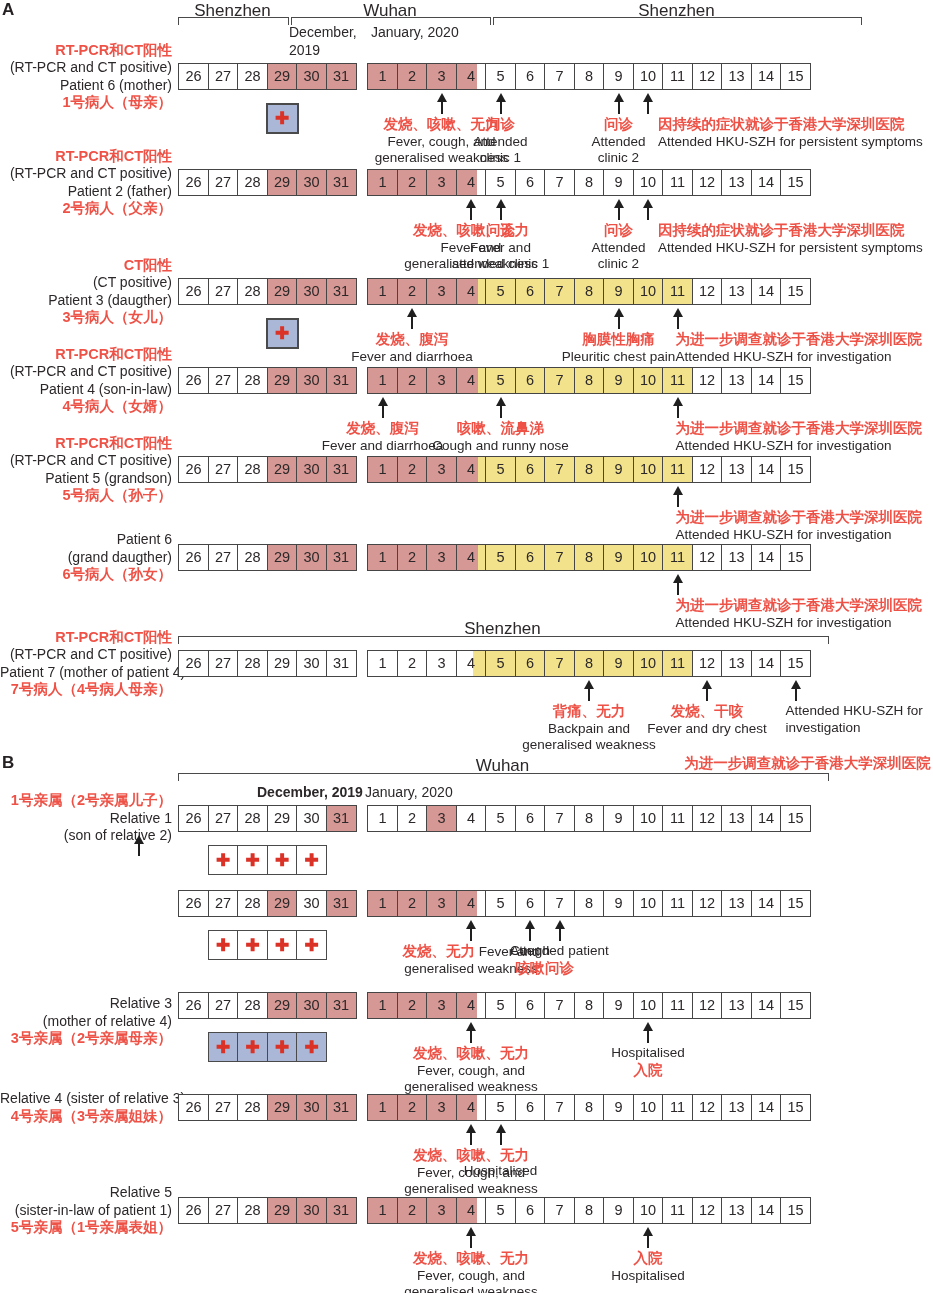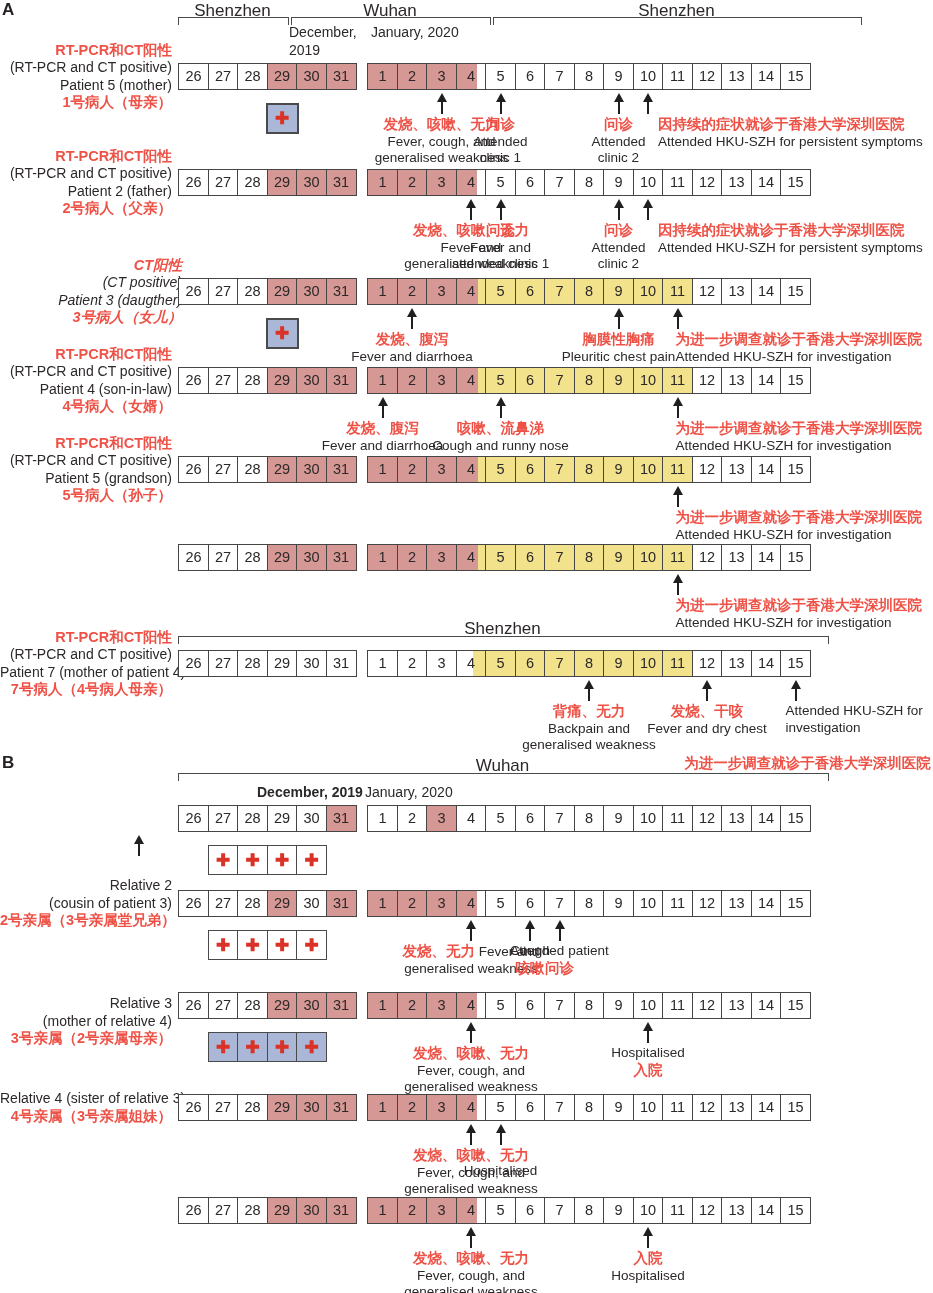--- a/index.html
+++ b/index.html
@@ -48,21 +48,21 @@
     <div class="bracket" style="left: 291px; top: 17px; width: 198px; height: 7px; position: absolute;"></div>
     <div class="bracket-label" style="left: 390px; top: 1px; position: absolute;">Wuhan</div>
     <div class="bracket" style="left: 493px; top: 17px; width: 367px; height: 7px; position: absolute;"></div>
     <div class="bracket-label" style="left: 676.5px; top: 1px; position: absolute;">Shenzhen</div>
     <div class="month-label" style="left: 289px; top: 24px; position: absolute;">December,</div>
     <div class="month-label" style="left: 289px; top: 42px; position: absolute;">2019</div>
     <div class="month-label" style="left: 371px; top: 24px; position: absolute;">January, 2020</div>
     <div class="row-labels" style="left: 0px; top: 41.5px; width: 172px; position: absolute;">
       <div class="lbl-line red">RT-PCR和CT阳性</div>
       <div class="lbl-line">(RT-PCR and CT positive)</div>
-      <div class="lbl-line">Patient 5 (mother)</div>
+      <div class="lbl-line">Patient 6 (mother)</div>
       <div class="lbl-line red">1号病人（母亲）</div>
     </div>
     <div class="cell cw" style="left: 178px; top: 63px; width: 31px; height: 27px; position: absolute;">26</div>
     <div class="cell cw" style="left: 207.5px; top: 63px; width: 31px; height: 27px; position: absolute;">27</div>
     <div class="cell cw" style="left: 237px; top: 63px; width: 31px; height: 27px; position: absolute;">28</div>
     <div class="cell cp" style="left: 266.5px; top: 63px; width: 31px; height: 27px; position: absolute;">29</div>
     <div class="cell cp" style="left: 296px; top: 63px; width: 31px; height: 27px; position: absolute;">30</div>
     <div class="cell cp" style="left: 325.5px; top: 63px; width: 31px; height: 27px; position: absolute;">31</div>
     <div class="cell cp" style="left: 367px; top: 63px; width: 31px; height: 27px; position: absolute;">1</div>
     <div class="cell cp" style="left: 396.5px; top: 63px; width: 31px; height: 27px; position: absolute;">2</div>
@@ -148,21 +148,21 @@
     <div class="ann center" style="left: 618.5px; top: 222px; position: absolute;">
       <div class="ann-line"><span class="redseg">问诊</span></div>
       <div class="ann-line"><span>Attended</span></div>
       <div class="ann-line"><span>clinic 2</span></div>
     </div>
     <div class="arrow" style="left: 647px; top: 208px; width: 0px; height: 12px; position: absolute;"></div>
     <div class="ann left" style="left: 658px; top: 222px; position: absolute;">
       <div class="ann-line"><span class="redseg">因持续的症状就诊于香港大学深圳医院</span></div>
       <div class="ann-line"><span>Attended HKU-SZH for persistent symptoms</span></div>
     </div>
-    <div class="row-labels" style="left: 10px; top: 256.5px; width: 172px; position: absolute; font-style: italic;">
+    <div class="row-labels" style="left: 0px; top: 256.5px; width: 172px; position: absolute;">
       <div class="lbl-line red">CT阳性</div>
       <div class="lbl-line">(CT positive)</div>
       <div class="lbl-line">Patient 3 (daugther)</div>
       <div class="lbl-line red">3号病人（女儿）</div>
     </div>
     <div class="cell cw" style="left: 178px; top: 278px; width: 31px; height: 27px; position: absolute;">26</div>
     <div class="cell cw" style="left: 207.5px; top: 278px; width: 31px; height: 27px; position: absolute;">27</div>
     <div class="cell cw" style="left: 237px; top: 278px; width: 31px; height: 27px; position: absolute;">28</div>
     <div class="cell cp" style="left: 266.5px; top: 278px; width: 31px; height: 27px; position: absolute;">29</div>
     <div class="cell cp" style="left: 296px; top: 278px; width: 31px; height: 27px; position: absolute;">30</div>
@@ -267,20 +267,25 @@
     <div class="cell cy" style="left: 662px; top: 456px; width: 31px; height: 27px; position: absolute;">11</div>
     <div class="cell cw" style="left: 691.5px; top: 456px; width: 31px; height: 27px; position: absolute;">12</div>
     <div class="cell cw" style="left: 721px; top: 456px; width: 31px; height: 27px; position: absolute;">13</div>
     <div class="cell cw" style="left: 750.5px; top: 456px; width: 31px; height: 27px; position: absolute;">14</div>
     <div class="cell cw" style="left: 780px; top: 456px; width: 31px; height: 27px; position: absolute;">15</div>
     <div class="arrow" style="left: 676.5px; top: 495px; width: 0px; height: 12px; position: absolute;"></div>
     <div class="ann left" style="left: 675.5px; top: 509px; position: absolute;">
       <div class="ann-line"><span class="redseg">为进一步调查就诊于香港大学深圳医院</span></div>
       <div class="ann-line"><span>Attended HKU-SZH for investigation</span></div>
     </div>
+    <div class="row-labels" style="left: 0px; top: 531.25px; width: 172px; position: absolute;">
+      <div class="lbl-line">Patient 6</div>
+      <div class="lbl-line">(grand daugther)</div>
+      <div class="lbl-line red">6号病人（孙女）</div>
+    </div>
     <div class="cell cw" style="left: 178px; top: 544px; width: 31px; height: 27px; position: absolute;">26</div>
     <div class="cell cw" style="left: 207.5px; top: 544px; width: 31px; height: 27px; position: absolute;">27</div>
     <div class="cell cw" style="left: 237px; top: 544px; width: 31px; height: 27px; position: absolute;">28</div>
     <div class="cell cp" style="left: 266.5px; top: 544px; width: 31px; height: 27px; position: absolute;">29</div>
     <div class="cell cp" style="left: 296px; top: 544px; width: 31px; height: 27px; position: absolute;">30</div>
     <div class="cell cp" style="left: 325.5px; top: 544px; width: 31px; height: 27px; position: absolute;">31</div>
     <div class="cell cp" style="left: 367px; top: 544px; width: 31px; height: 27px; position: absolute;">1</div>
     <div class="cell cp" style="left: 396.5px; top: 544px; width: 31px; height: 27px; position: absolute;">2</div>
     <div class="cell cp" style="left: 426px; top: 544px; width: 31px; height: 27px; position: absolute;">3</div>
     <div class="cell cpy" style="left: 455.5px; top: 544px; width: 31px; height: 27px; position: absolute;">4</div>
@@ -346,20 +351,25 @@
       <div class="ann-line"><span>investigation</span></div>
     </div>
     <div class="ann left" style="left: 684.35px; top: 755px; position: absolute;">
       <div class="ann-line"><span class="redseg">为进一步调查就诊于香港大学深圳医院</span></div>
     </div>
     <div class="sec-letter" style="left: 2px; top: 753px; position: absolute;">B</div>
     <div class="bracket" style="left: 178px; top: 773px; width: 649px; height: 7px; position: absolute;"></div>
     <div class="bracket-label" style="left: 502.5px; top: 756px; position: absolute;">Wuhan</div>
     <div class="month-label" style="left: 257px; top: 784px; position: absolute; font-weight: bold;">December, 2019</div>
     <div class="month-label" style="left: 365px; top: 784px; position: absolute;">January, 2020</div>
+    <div class="row-labels" style="left: 0px; top: 792.25px; width: 172px; position: absolute;">
+      <div class="lbl-line red">1号亲属（2号亲属儿子）</div>
+      <div class="lbl-line">Relative 1</div>
+      <div class="lbl-line">(son of relative 2)</div>
+    </div>
     <div class="cell cw" style="left: 178px; top: 805px; width: 31px; height: 27px; position: absolute;">26</div>
     <div class="cell cw" style="left: 207.5px; top: 805px; width: 31px; height: 27px; position: absolute;">27</div>
     <div class="cell cw" style="left: 237px; top: 805px; width: 31px; height: 27px; position: absolute;">28</div>
     <div class="cell cw" style="left: 266.5px; top: 805px; width: 31px; height: 27px; position: absolute;">29</div>
     <div class="cell cw" style="left: 296px; top: 805px; width: 31px; height: 27px; position: absolute;">30</div>
     <div class="cell cp" style="left: 325.5px; top: 805px; width: 31px; height: 27px; position: absolute;">31</div>
     <div class="cell cw" style="left: 367px; top: 805px; width: 31px; height: 27px; position: absolute;">1</div>
     <div class="cell cw" style="left: 396.5px; top: 805px; width: 31px; height: 27px; position: absolute;">2</div>
     <div class="cell cp" style="left: 426px; top: 805px; width: 31px; height: 27px; position: absolute;">3</div>
     <div class="cell cw" style="left: 455.5px; top: 805px; width: 31px; height: 27px; position: absolute;">4</div>
@@ -380,25 +390,20 @@
     <div class="cross-box white" style="left: 237px; top: 845px; width: 31px; height: 30px; position: absolute;">
       <div class="cross-glyph">✚</div>
     </div>
     <div class="cross-box white" style="left: 266.5px; top: 845px; width: 31px; height: 30px; position: absolute;">
       <div class="cross-glyph">✚</div>
     </div>
     <div class="cross-box white" style="left: 296px; top: 845px; width: 31px; height: 30px; position: absolute;">
       <div class="cross-glyph">✚</div>
     </div>
     <div class="arrow" style="left: 137.5px; top: 844px; width: 0px; height: 12px; position: absolute;"></div>
-    <div class="row-labels" style="left: 0px; top: 877.25px; width: 172px; position: absolute;">
-      <div class="lbl-line">Relative 2</div>
-      <div class="lbl-line">(cousin of patient 3)</div>
-      <div class="lbl-line red">2号亲属（3号亲属堂兄弟）</div>
-    </div>
     <div class="cell cw" style="left: 178px; top: 890px; width: 31px; height: 27px; position: absolute;">26</div>
     <div class="cell cw" style="left: 207.5px; top: 890px; width: 31px; height: 27px; position: absolute;">27</div>
     <div class="cell cw" style="left: 237px; top: 890px; width: 31px; height: 27px; position: absolute;">28</div>
     <div class="cell cp" style="left: 266.5px; top: 890px; width: 31px; height: 27px; position: absolute;">29</div>
     <div class="cell cw" style="left: 296px; top: 890px; width: 31px; height: 27px; position: absolute;">30</div>
     <div class="cell cp" style="left: 325.5px; top: 890px; width: 31px; height: 27px; position: absolute;">31</div>
     <div class="cell cp" style="left: 367px; top: 890px; width: 31px; height: 27px; position: absolute;">1</div>
     <div class="cell cp" style="left: 396.5px; top: 890px; width: 31px; height: 27px; position: absolute;">2</div>
     <div class="cell cp" style="left: 426px; top: 890px; width: 31px; height: 27px; position: absolute;">3</div>
     <div class="cell cpw" style="left: 455.5px; top: 890px; width: 31px; height: 27px; position: absolute;">4</div>
@@ -517,20 +522,25 @@
     <div class="arrow" style="left: 470px; top: 1133px; width: 0px; height: 12px; position: absolute;"></div>
     <div class="ann center" style="left: 471px; top: 1147px; position: absolute;">
       <div class="ann-line"><span class="redseg">发烧、咳嗽、无力</span></div>
       <div class="ann-line"><span>Fever, cough, and</span></div>
       <div class="ann-line"><span>generalised weakness</span></div>
     </div>
     <div class="arrow" style="left: 499.5px; top: 1133px; width: 0px; height: 12px; position: absolute;"></div>
     <div class="ann center" style="left: 500.5px; top: 1163px; position: absolute;">
       <div class="ann-line"><span>Hospitalised</span></div>
     </div>
+    <div class="row-labels" style="left: 0px; top: 1184.25px; width: 172px; position: absolute;">
+      <div class="lbl-line">Relative 5</div>
+      <div class="lbl-line">(sister-in-law of patient 1)</div>
+      <div class="lbl-line red">5号亲属（1号亲属表姐）</div>
+    </div>
     <div class="cell cw" style="left: 178px; top: 1197px; width: 31px; height: 27px; position: absolute;">26</div>
     <div class="cell cw" style="left: 207.5px; top: 1197px; width: 31px; height: 27px; position: absolute;">27</div>
     <div class="cell cw" style="left: 237px; top: 1197px; width: 31px; height: 27px; position: absolute;">28</div>
     <div class="cell cp" style="left: 266.5px; top: 1197px; width: 31px; height: 27px; position: absolute;">29</div>
     <div class="cell cp" style="left: 296px; top: 1197px; width: 31px; height: 27px; position: absolute;">30</div>
     <div class="cell cp" style="left: 325.5px; top: 1197px; width: 31px; height: 27px; position: absolute;">31</div>
     <div class="cell cp" style="left: 367px; top: 1197px; width: 31px; height: 27px; position: absolute;">1</div>
     <div class="cell cp" style="left: 396.5px; top: 1197px; width: 31px; height: 27px; position: absolute;">2</div>
     <div class="cell cp" style="left: 426px; top: 1197px; width: 31px; height: 27px; position: absolute;">3</div>
     <div class="cell cpw" style="left: 455.5px; top: 1197px; width: 31px; height: 27px; position: absolute;">4</div>

